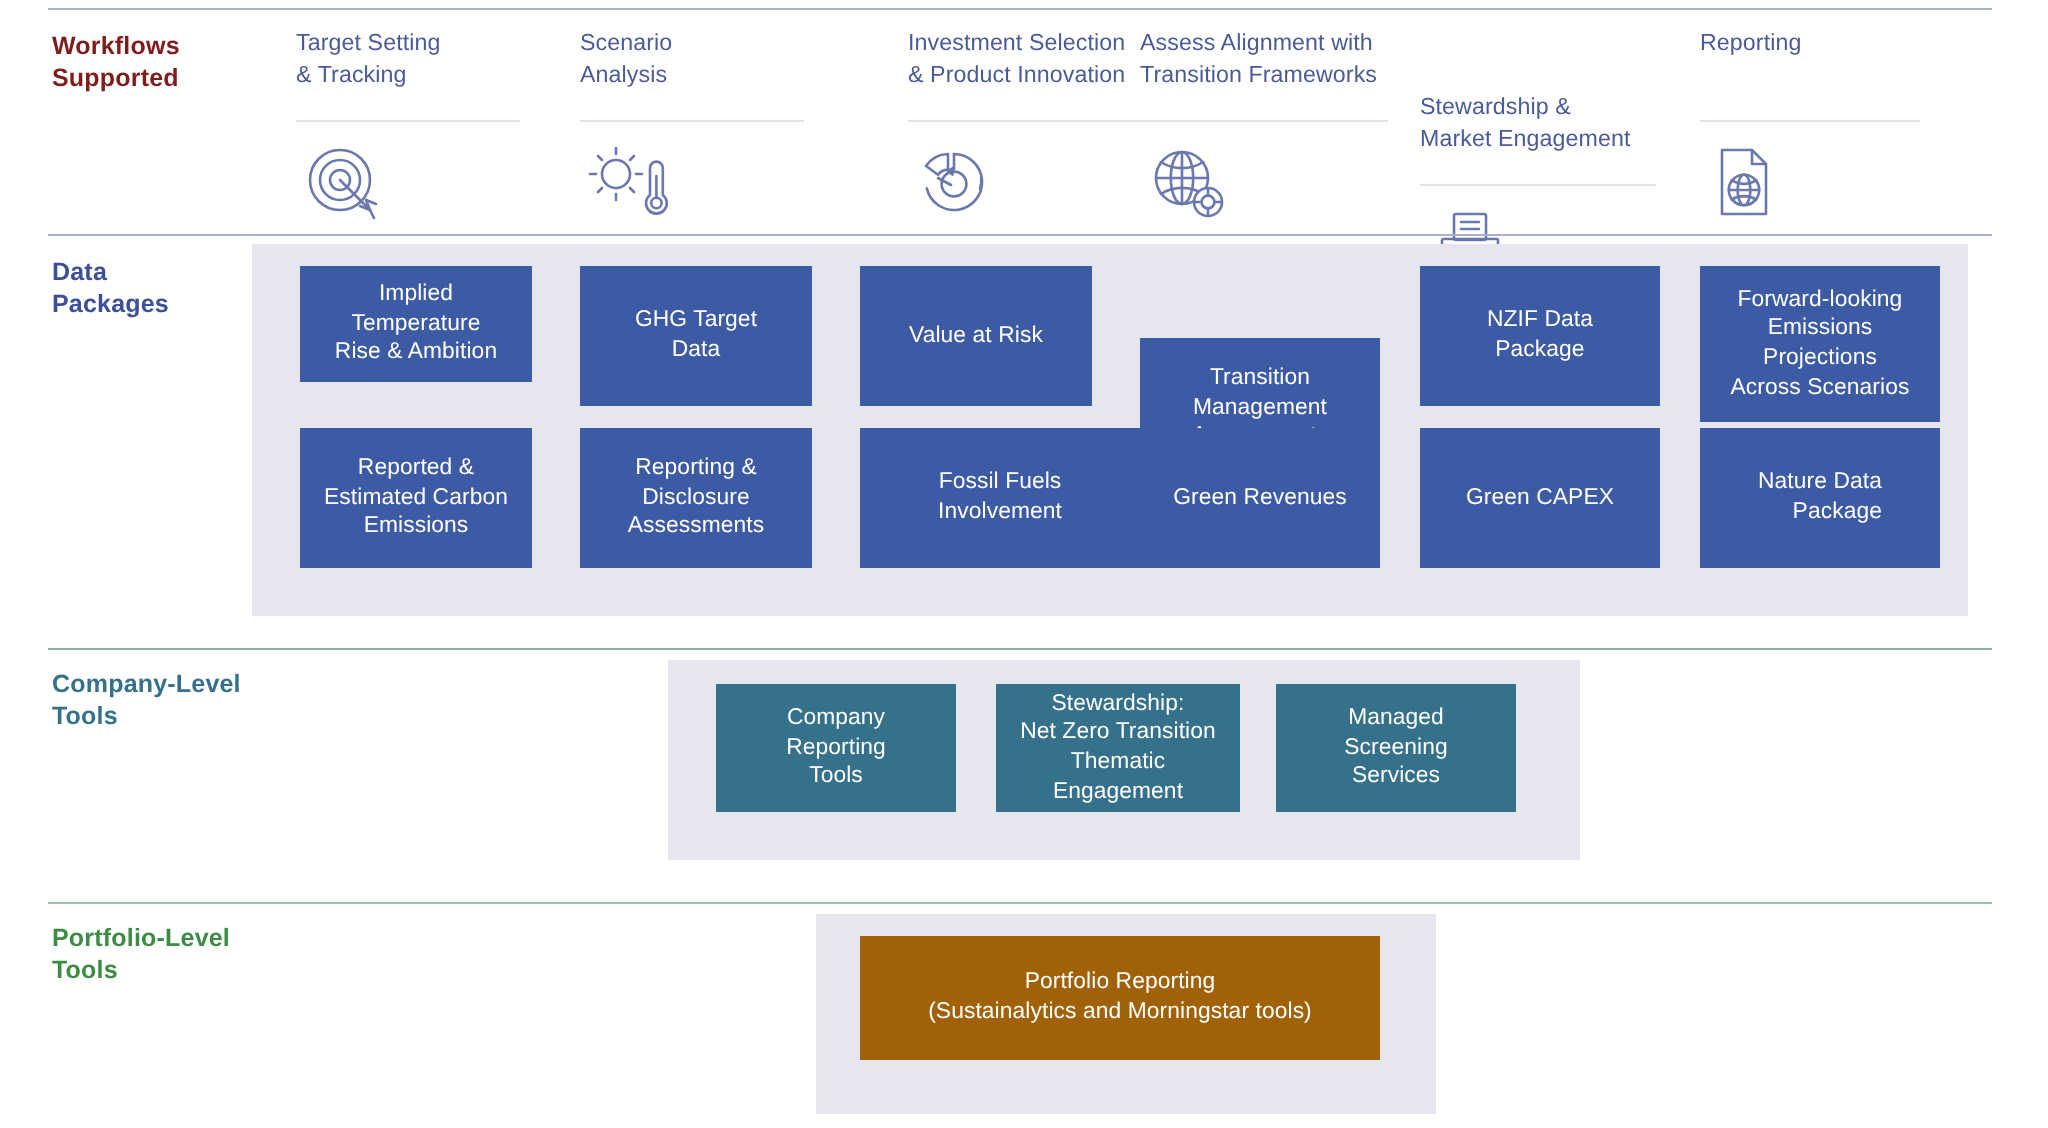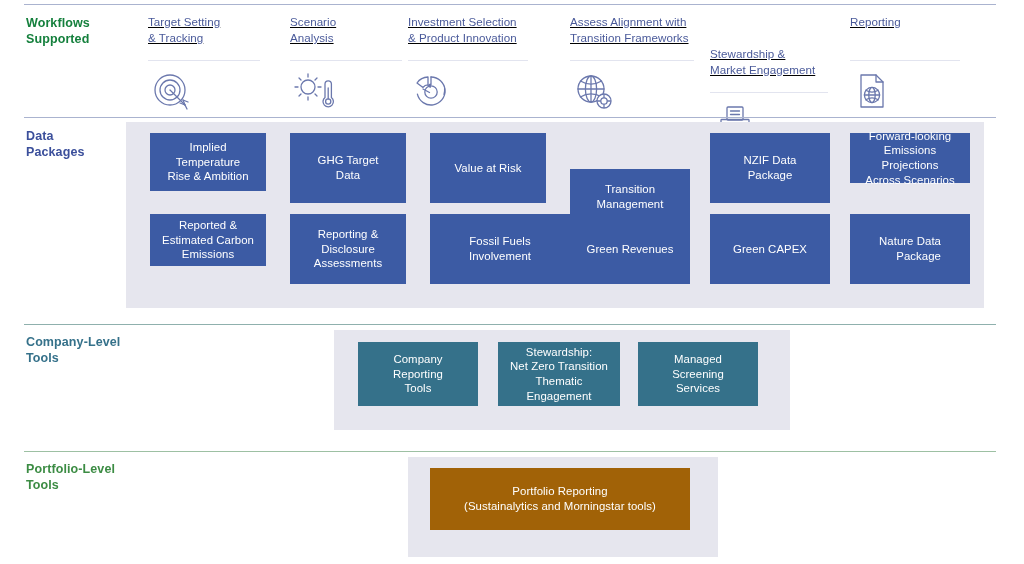--- a/index.html
+++ b/index.html
@@ -18,21 +18,21 @@
   .row-label{
     position:absolute;
     font-weight:bold;
     font-size:12.5px;
     line-height:16px;
     letter-spacing:.1px;
     white-space:pre-line;
   }
 
   
-  .wf{position:absolute;top:14px;text-decoration:underline;}
+  .wf{position:absolute;top:14px;}
   .wf-title{
     font-size:11.6px;
     line-height:16px;
     color:#4a5a9a;
     white-space:pre-line;
     letter-spacing:.05px;
   }
   .wf-sep{
     position:absolute;
     top:46px;left:0;
@@ -65,21 +65,21 @@
   .card.green{background:#a16207;}
   .card span{display:block;}
 </style>
 </head>
 <body>
 
 <div class="canvas">
 
   <div class="hrule" style="left:24px;top:4px;width:972px;background:#aab3cf;"></div>
 
-  <div class="row-label" style="left:26px;top:15px;color:#15803d;">Workflows
+  <div class="row-label" style="left:26px;top:15px;color:#7f1d1d;">Workflows
 Supported</div>
 
   <div class="wf" style="left:148px;width:124px;">
     <div class="wf-title">Target Setting
 &amp; Tracking</div>
     <div class="wf-sep"></div>
     <div class="wf-icon">
       <svg viewBox="0 0 44 44" width="44" height="44" fill="none" stroke="#6b78ad" stroke-width="1.3" stroke-linecap="round" stroke-linejoin="round">
         <circle cx="20" cy="20" r="15"></circle>
         <circle cx="20" cy="20" r="10"></circle>
@@ -106,21 +106,21 @@
         <line x1="23" y1="24" x2="25" y2="26"></line>
         <line x1="7" y1="26" x2="9" y2="24"></line>
         <line x1="23" y1="10" x2="25" y2="8"></line>
         <path d="M33 14 a3.2 3.2 0 0 1 6.4 0 v13.5 a5.2 5.2 0 1 1 -6.4 0 z"></path>
         <circle cx="36.2" cy="31.5" r="2.6"></circle>
         <line x1="36.2" y1="18" x2="36.2" y2="29"></line>
       </svg>
     </div>
   </div>
 
-  <div class="wf" style="left:408px;width:132px;">
+  <div class="wf" style="left:454px;width:132px;">
     <div class="wf-title">Investment Selection
 &amp; Product Innovation</div>
     <div class="wf-sep" style="width:120px;"></div>
     <div class="wf-icon">
       <svg viewBox="0 0 44 44" width="44" height="44" fill="none" stroke="#6b78ad" stroke-width="1.3" stroke-linecap="round" stroke-linejoin="round">
         <path d="M21 7 a14 14 0 1 1 -13.6 17.2"></path>
         <path d="M21 7 v7.5"></path>
         <path d="M34.6 18.5 a14 14 0 0 1 -0.6 6"></path>
         <path d="M7 13 a13.8 13.8 0 0 1 11 -6 l0 7.8 a6.2 6.2 0 0 0 -5 2.6 z"></path>
         <path d="M13 19 l6.5 3.5"></path>
@@ -201,27 +201,27 @@
 Data</span></div>
   <div class="card blue" style="left:430px;top:133px;width:116px;height:70px;">
     <span>Value at Risk</span></div>
   <div class="card blue" style="left:570px;top:133px;width:120px;height:70px;margin-top:36px;">
     <span>Transition
 Management
 Assessments</span></div>
   <div class="card blue" style="left:710px;top:133px;width:120px;height:70px;">
     <span>NZIF Data
 Package</span></div>
-  <div class="card blue" style="left:850px;top:133px;width:120px;height:50px;">
+  <div class="card blue" style="left:850px;top:133px;width:120px;height:78px;">
     <span>Forward-looking
 Emissions
 Projections
 Across Scenarios</span></div>
 
-  <div class="card blue" style="left:150px;top:214px;width:116px;height:52px;">
+  <div class="card blue" style="left:150px;top:214px;width:116px;height:70px;">
     <span>Reported &amp;
 Estimated Carbon
 Emissions</span></div>
   <div class="card blue" style="left:290px;top:214px;width:116px;height:70px;">
     <span>Reporting &amp;
 Disclosure
 Assessments</span></div>
   <div class="card blue" style="left:430px;top:214px;width:140px;height:70px;">
     <span>Fossil Fuels
 Involvement</span></div>

